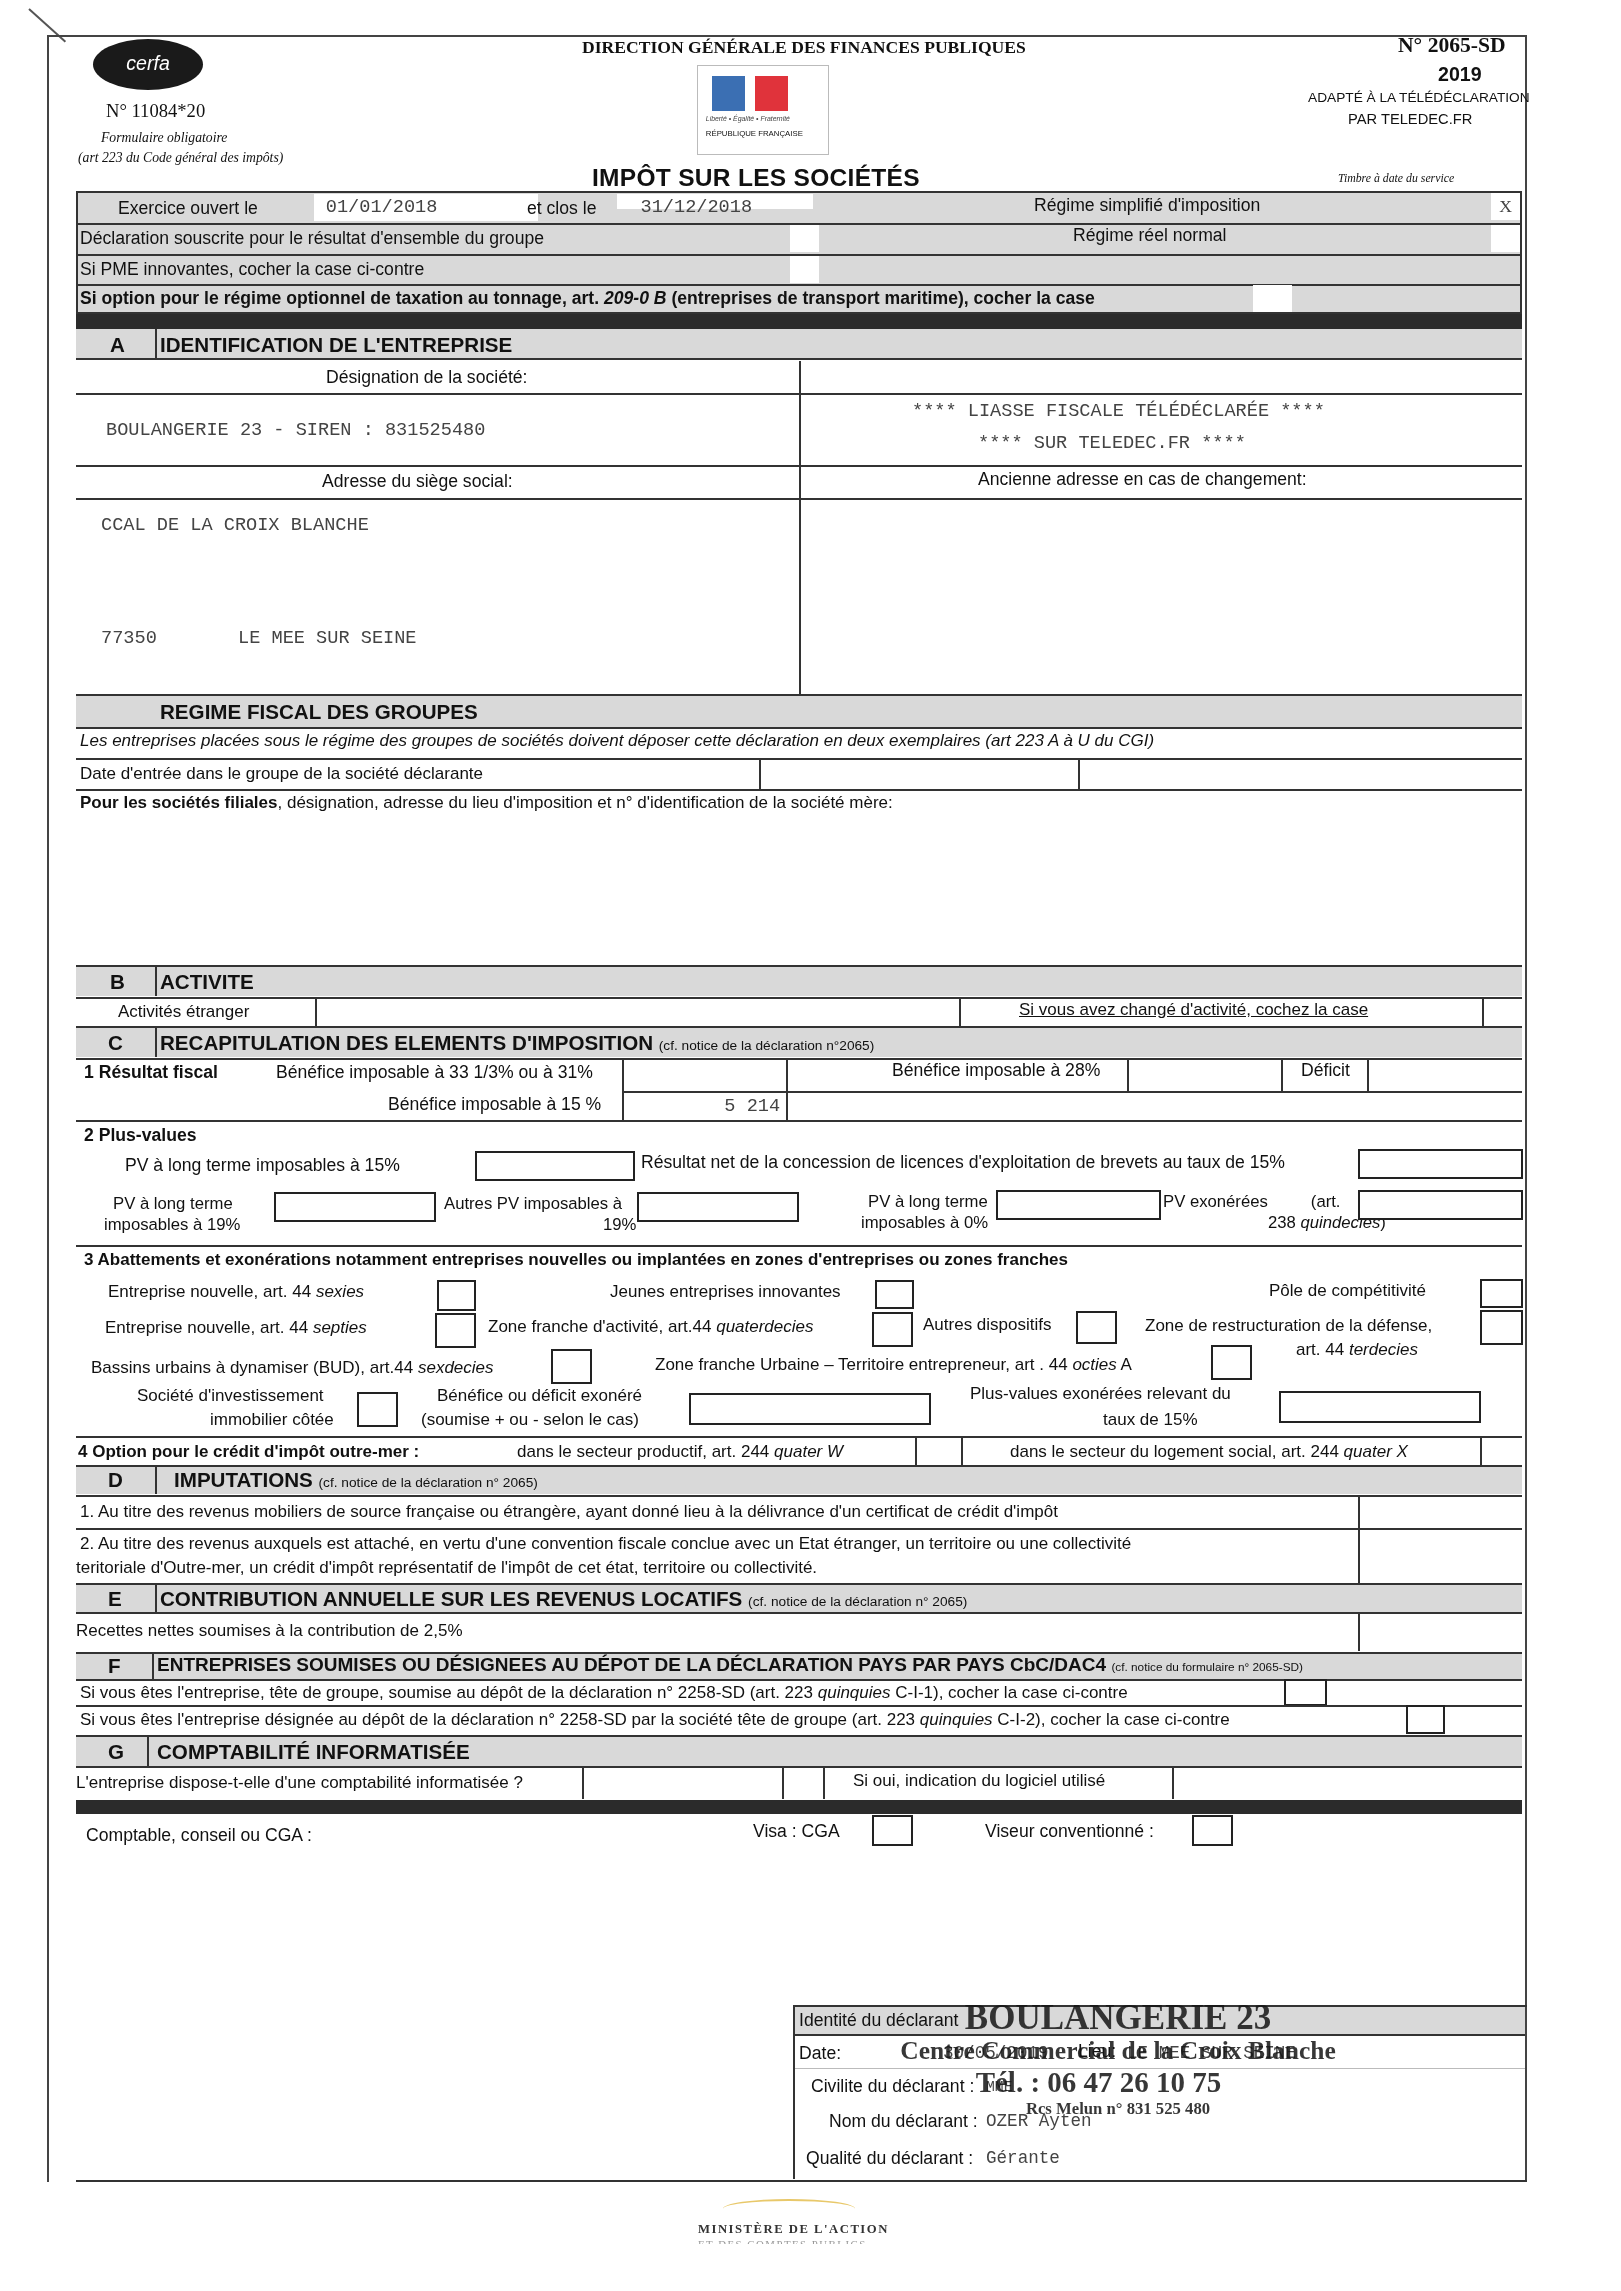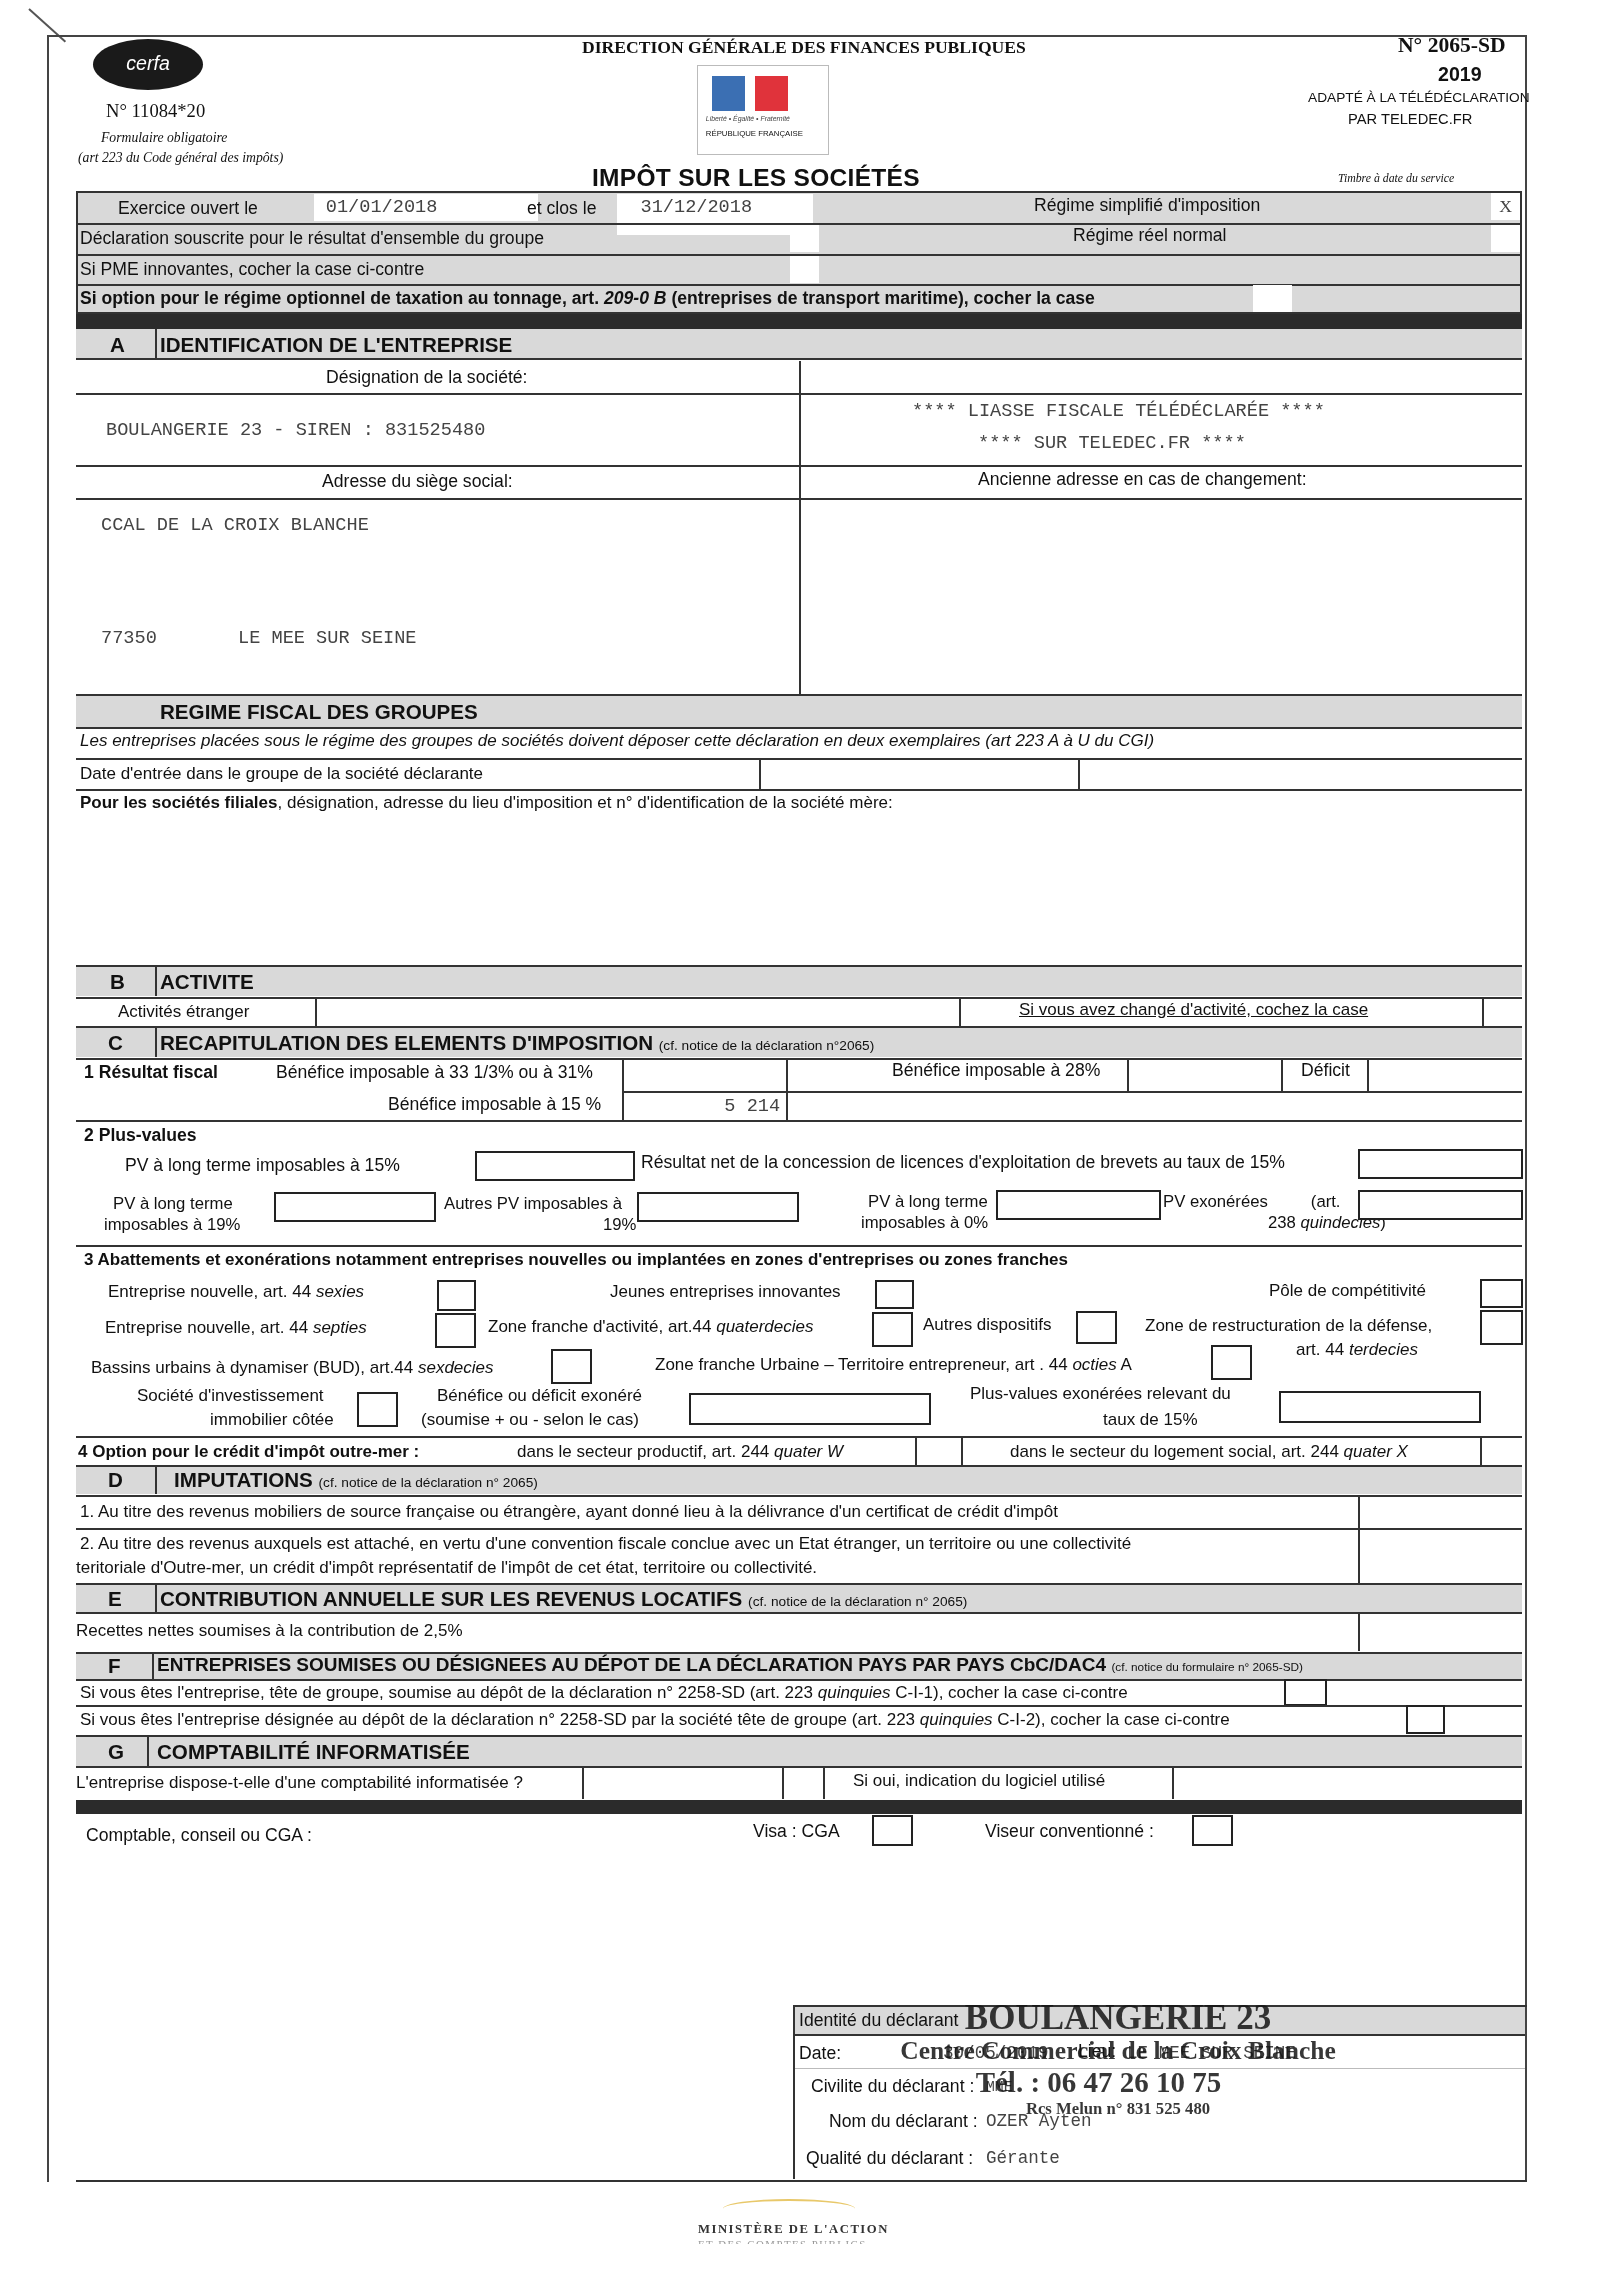--- a/index.html
+++ b/index.html
@@ -45,21 +45,21 @@
 <div class="abs" style="left:1438px;top:63px;font-size:19.6px;font-weight:bold;">2019</div>
 <div class="abs" style="left:1308px;top:90px;font-size:13.7px;">ADAPTÉ À LA TÉLÉDÉCLARATION</div>
 <div class="abs" style="left:1348px;top:111px;font-size:14.7px;">PAR TELEDEC.FR</div>
 <div class="abs serif it" style="left:1338px;top:171px;font-size:11.8px;">Timbre à date du service</div>
 
 <div class="abs gray" style="left:76px;top:191px;width:1446px;height:123px;border:2px solid #333;"></div>
 
 <div class="abs" style="left:118px;top:198px;font-size:17.6px;">Exercice ouvert le</div>
 <div class="abs mono" style="left:314px;top:194px;width:224px;height:27.4px;background:#fff;font-size:18.6px;padding:2.9px 11.8px;">01/01/2018</div>
 <div class="abs" style="left:527px;top:198px;font-size:17.6px;">et clos le</div>
-<div class="abs mono" style="left:617px;top:194px;width:196px;height:41px;background:#fff;font-size:18.6px;padding:2.9px 23.5px;">31/12/2018</div>
+<div class="abs mono" style="left:617px;top:194px;width:196px;height:15px;background:#fff;font-size:18.6px;padding:2.9px 23.5px;">31/12/2018</div>
 <div class="abs" style="left:1034px;top:195px;font-size:17.6px;">Régime simplifié d'imposition</div>
 <div class="abs serif" style="left:1491px;top:193px;width:29px;height:27.4px;background:#fff;font-size:17.6px;text-align:center;line-height:27.4px;color:#444;">X</div>
 
 <div class="hline" style="left:76px;top:223px;width:1446px;"></div>
 <div class="abs" style="left:80px;top:228px;font-size:17.6px;">Déclaration souscrite pour le résultat d'ensemble du groupe</div>
 <div class="abs" style="left:790px;top:225px;width:29px;height:27.4px;background:#fff;"></div>
 <div class="abs" style="left:1073px;top:225px;font-size:17.6px;">Régime réel normal</div>
 <div class="abs" style="left:1491px;top:225px;width:29px;height:27.4px;background:#fff;"></div>
 
 <div class="hline" style="left:76px;top:254px;width:1446px;"></div>

